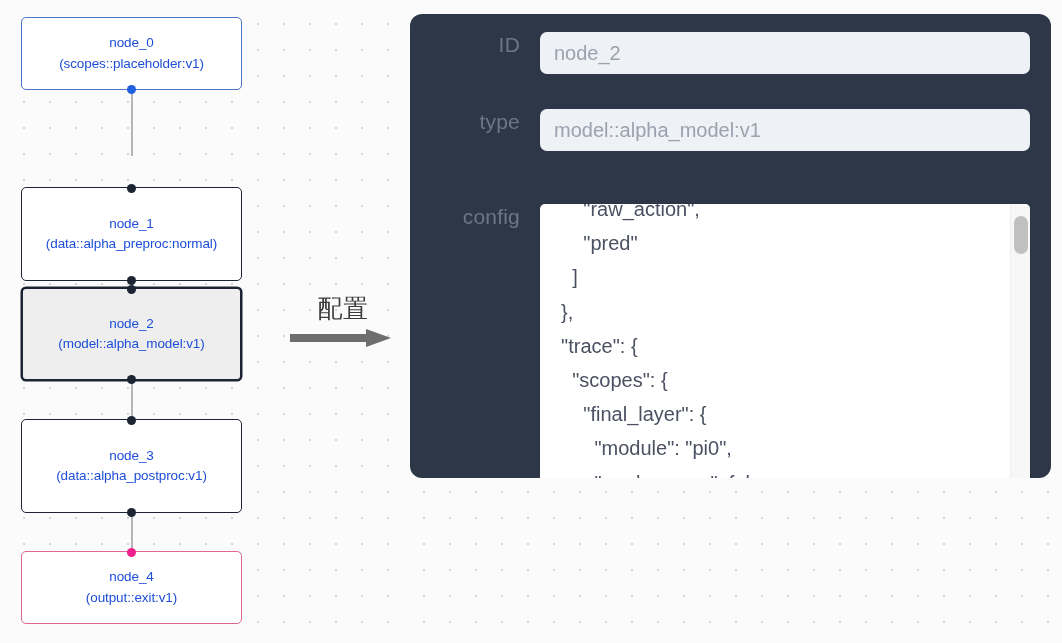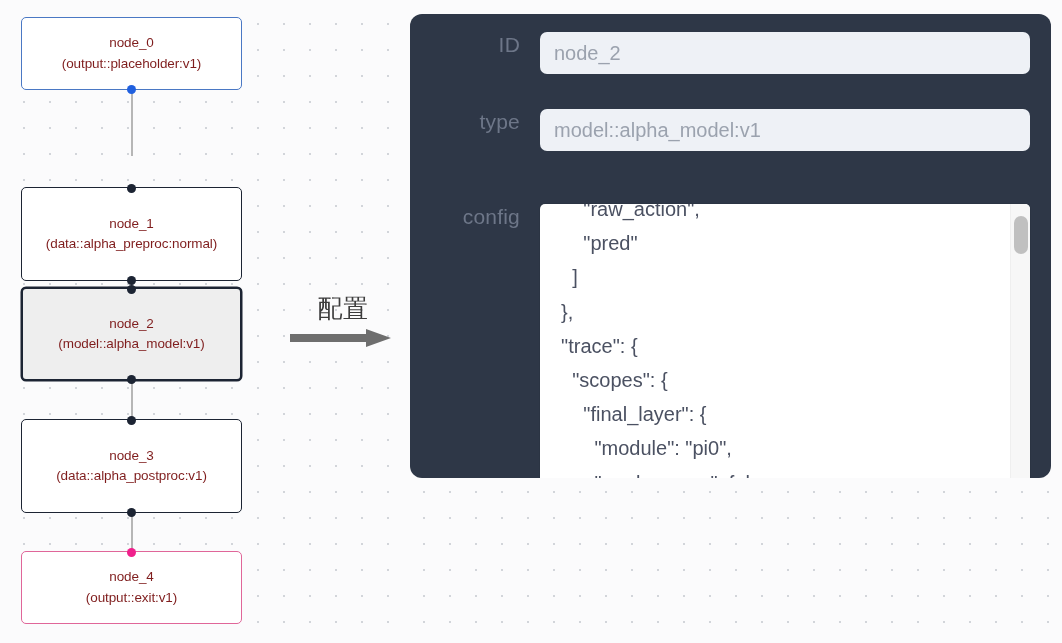--- a/index.html
+++ b/index.html
@@ -52,21 +52,21 @@
     left: 21px;
     width: 221px;
     background: #ffffff;
     border: 1.4px solid #1c2433;
     border-radius: 5px;
     display: flex;
     flex-direction: column;
     align-items: center;
     justify-content: center;
     text-align: center;
-    color: #7f1d1d;
+    color: #1d4ed8;
     font-size: 13.5px;
     line-height: 20.5px;
     letter-spacing: -0.1px;
     padding: 0 8px;
   }
   .node .nl { display: block; white-space: pre-wrap; word-break: break-all; }
 
   .node.is-input  { border: 1.6px solid #4a78c4; }
   .node.is-output { border: 1.6px solid #e06699; }
   .node.is-selected {
@@ -225,21 +225,21 @@
   <div id="flow-canvas"></div>
   <div id="flow-canvas-right"></div>
 
   <div class="edge" style="top:90px;height:66px;"></div>
   <div class="edge" style="top:249px;height:39px;"></div>
   <div class="edge" style="top:381px;height:39px;"></div>
   <div class="edge" style="top:513px;height:39px;"></div>
 
   <div class="node is-input" style="top:17px;height:73px;">
     <span class="nl">node_0</span>
-    <span class="nl">(output::placeholder:v1)</span>
+    <span class="nl">(scopes::placeholder:v1)</span>
     <span class="handle bottom blue"></span>
   </div>
 
   <div class="node" style="top:155px;height:94px;margin-top:32px;">
     <span class="nl">node_1</span>
     <span class="nl">(data::alpha_preproc:normal)</span>
     <span class="handle top"></span>
     <span class="handle bottom"></span>
   </div>
 

